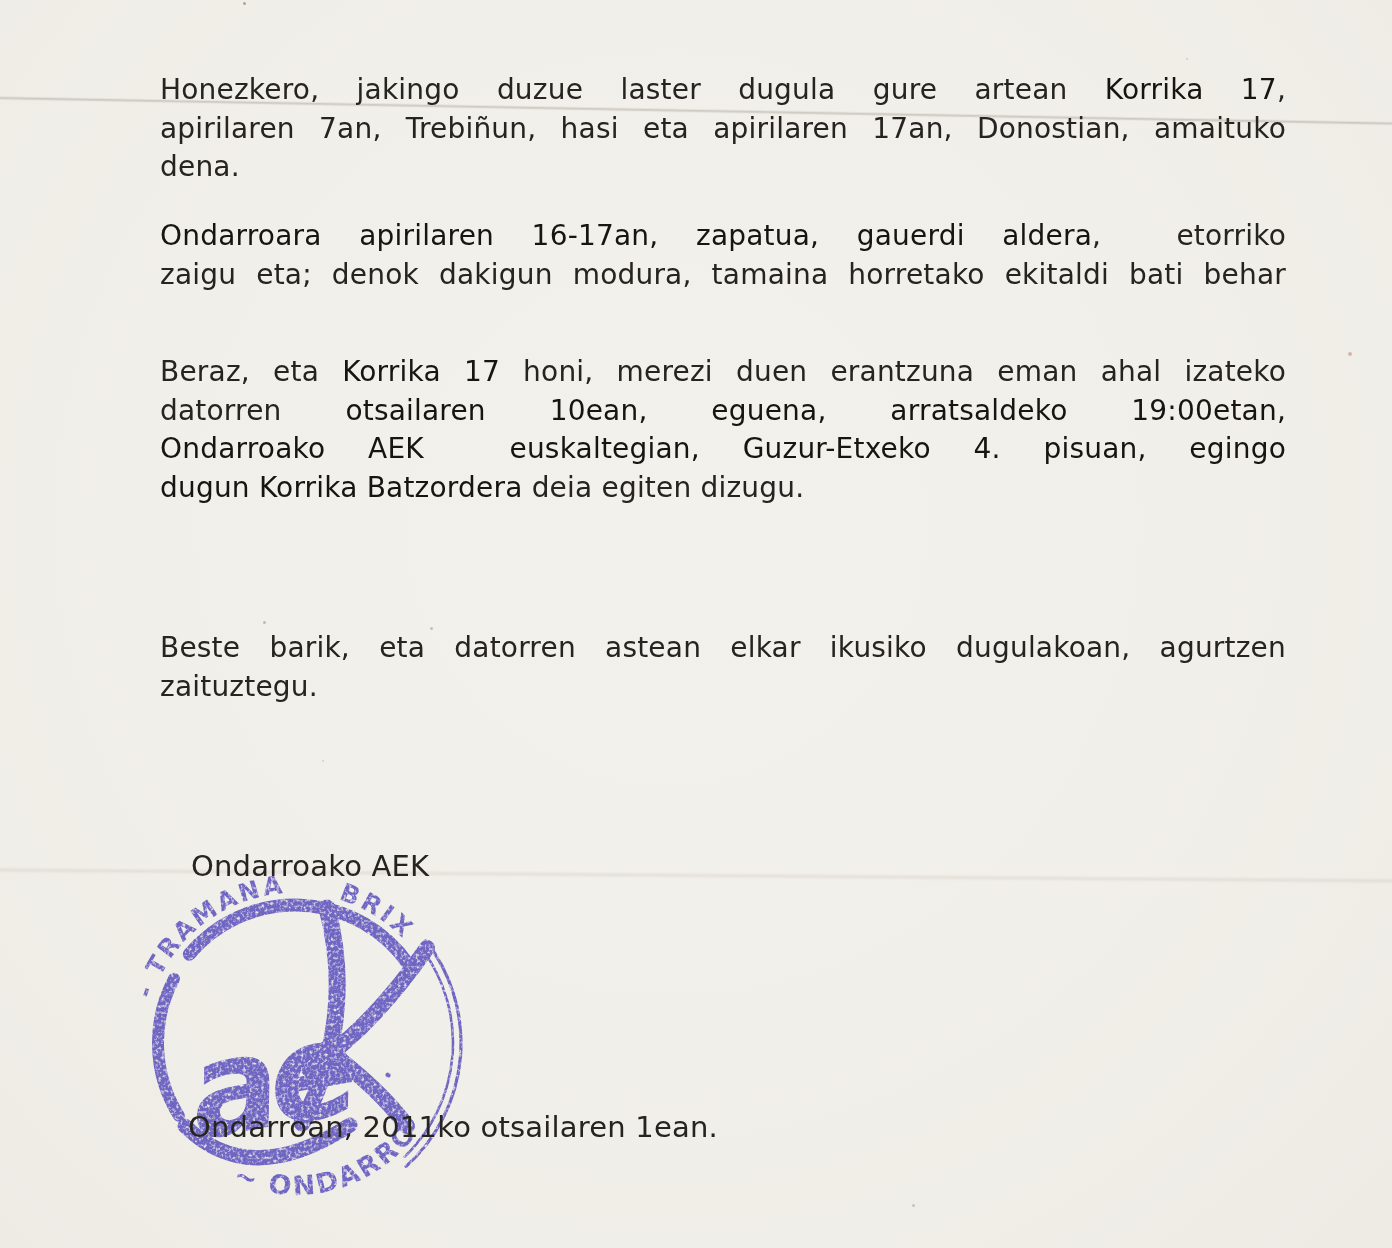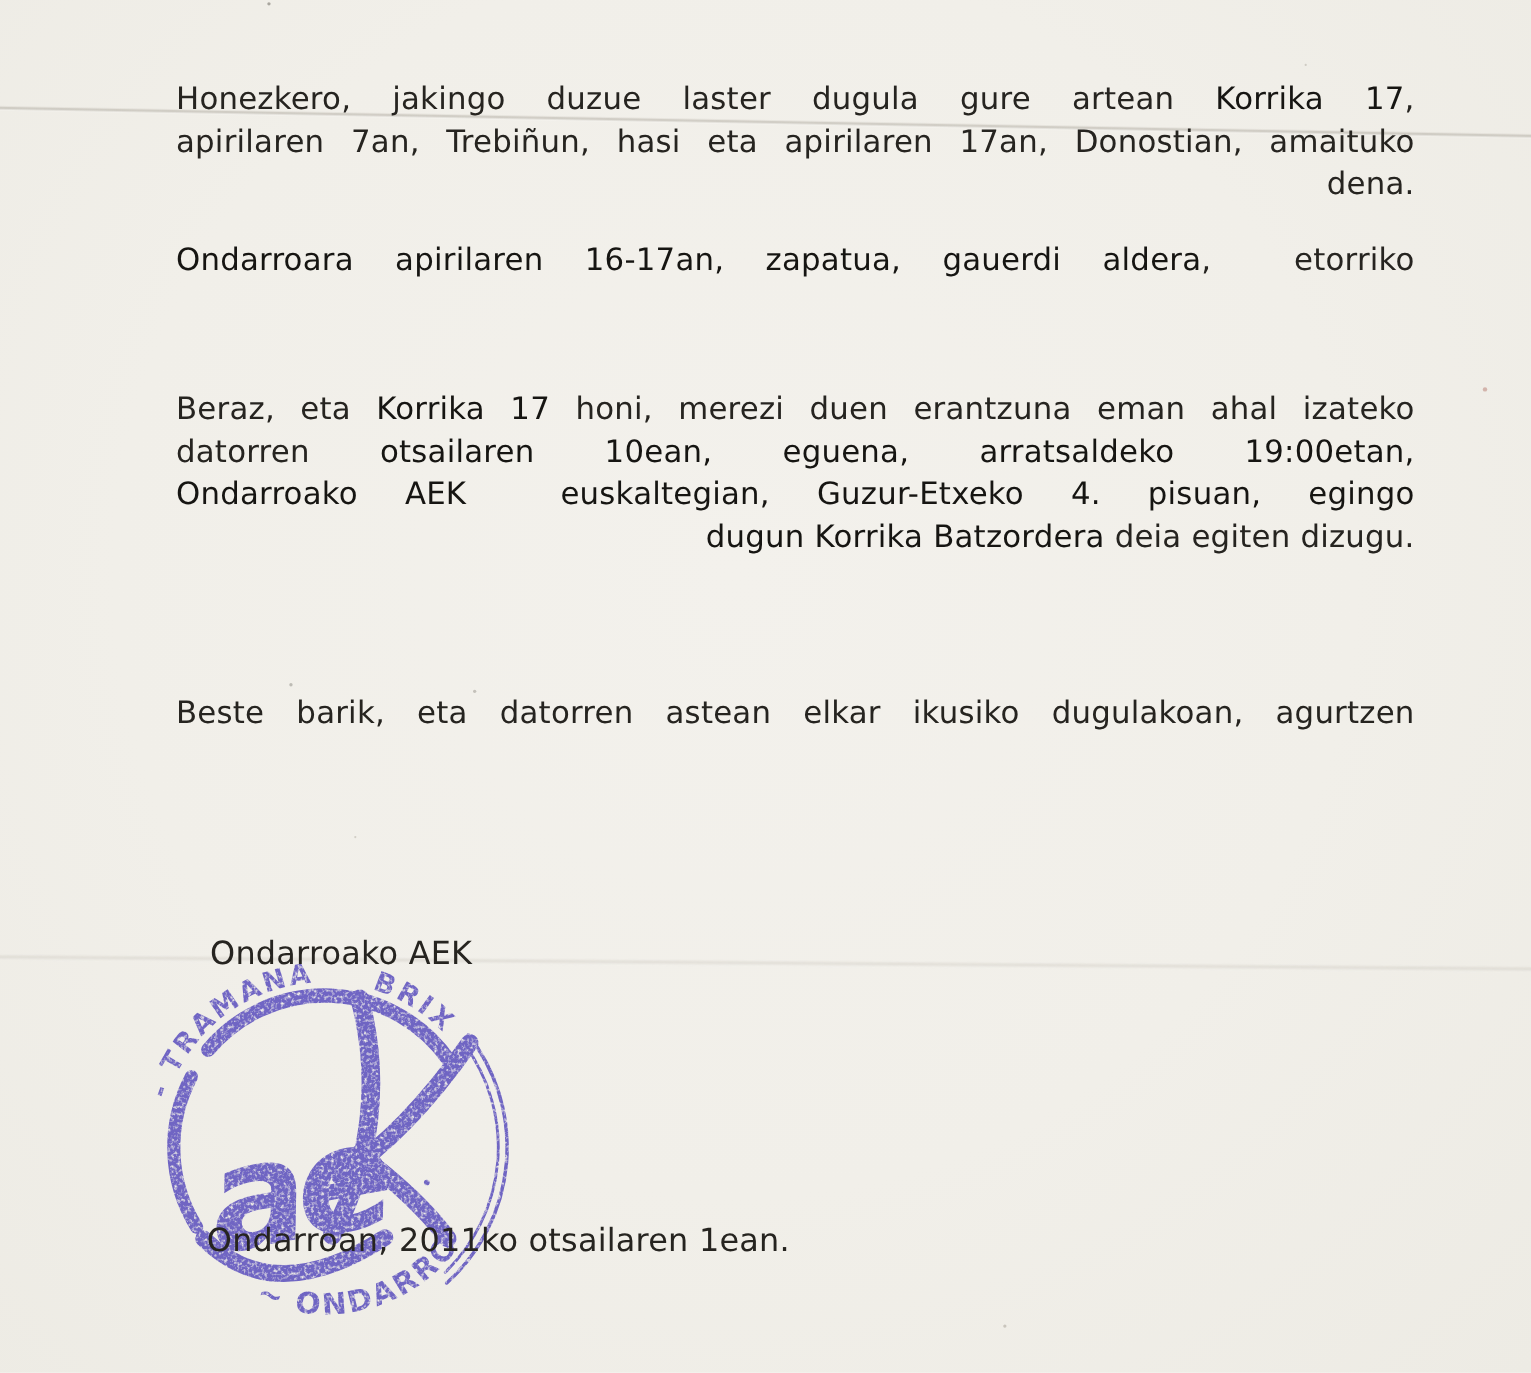--- a/index.html
+++ b/index.html
@@ -9,21 +9,21 @@
     font-family:"DejaVu Sans","Liberation Sans",sans-serif;
     color:#262420;
   }
   .para{
     position:absolute;left:160px;width:1126px;
     font-size:28px;line-height:38.5px;letter-spacing:0.2px;
     color:#262420;z-index:2;
   }
   .line{text-align:justify;height:38.5px;overflow:hidden;white-space:normal;}
   .line::after{content:"";display:inline-block;width:100%;height:0;}
-  .line.last{text-align:right;}
+  .line.last{text-align:left;}
   .line.last::after{content:none;}
   .bd{font-weight:normal;color:#161512;}
   .plainline{position:absolute;font-size:29px;letter-spacing:0.2px;color:#262420;z-index:2;margin-left:32px;}
   
   .crease{position:absolute;left:-12px;width:1420px;z-index:1;pointer-events:none;}
   .crease.c1{
     top:96px;height:4px;
     background:linear-gradient(to bottom, rgba(150,144,132,0) 0%, rgba(140,133,120,0.42) 45%, rgba(255,255,255,0.35) 100%);
     transform:rotate(1.05deg);transform-origin:left center;filter:blur(0.7px);
   }
@@ -97,28 +97,30 @@
 </svg>
 
 <div class="para" style="top:71px">
   <div class="line"><span>Honezkero, jakingo duzue laster dugula gure artean </span><span class="bd">Korrika 17</span><span>,</span></div>
   <div class="line"><span>apirilaren 7an, Trebiñun, hasi eta apirilaren 17an, Donostian, amaituko</span></div>
   <div class="line last"><span>dena.</span></div>
 </div>
 
 <div class="para" style="top:217px">
   <div class="line"><span class="bd">Ondarroara apirilaren 16-17an, zapatua, gauerdi aldera</span><span>,&nbsp; etorriko</span></div>
+  <div class="line"><span>zaigu eta; denok dakigun modura, tamaina horretako ekitaldi bati behar</span></div>
 </div>
 
 <div class="para" style="top:353px">
   <div class="line"><span>Beraz, eta </span><span class="bd">Korrika 17</span><span> honi, merezi duen erantzuna eman ahal izateko</span></div>
   <div class="line"><span>datorren </span><span class="bd">otsailaren 10ean, eguena, arratsaldeko 19:00etan,</span></div>
   <div class="line"><span class="bd">Ondarroako AEK&nbsp; euskaltegian, Guzur-Etxeko 4. pisuan, egingo</span></div>
   <div class="line last"><span class="bd">dugun Korrika Batzordera</span><span> deia egiten dizugu.</span></div>
 </div>
 
 <div class="para" style="top:629px">
   <div class="line"><span>Beste barik, eta datorren astean elkar ikusiko dugulakoan, agurtzen</span></div>
+  <div class="line last"><span>zaituztegu.</span></div>
 </div>
 
 <div class="plainline" style="left:159px;top:849px">Ondarroako AEK</div>
 
 <div class="plainline" style="left:156px;top:1110px">Ondarroan, 2011ko otsailaren 1ean.</div>
 
 </body></html>

